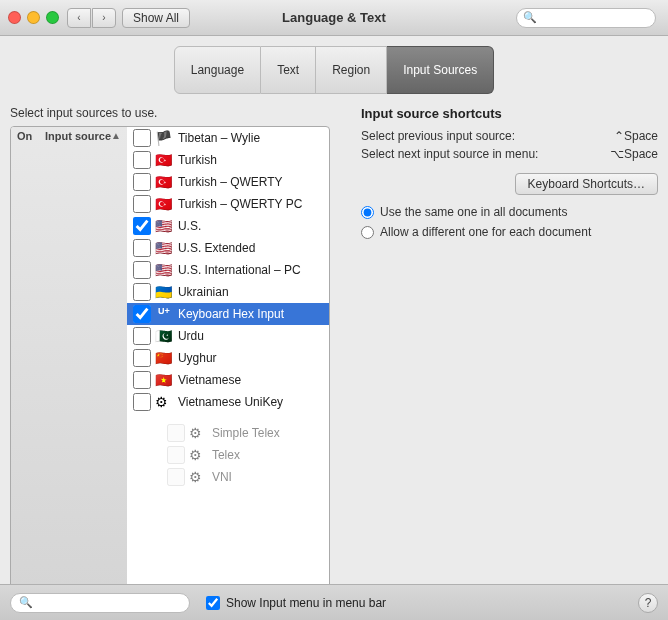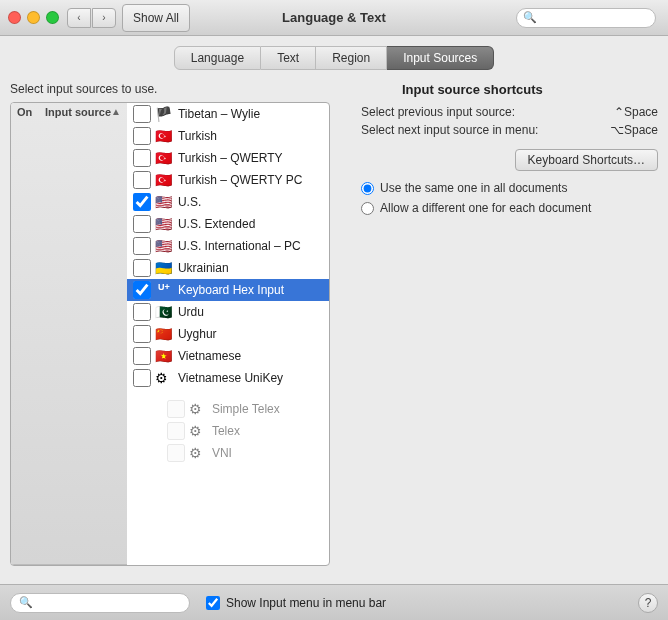--- a/index.html
+++ b/index.html
@@ -53,21 +53,21 @@
       align-items: center;
       justify-content: center;
       font-size: 10px;
       color: #555;
     }
     .nav-btn:first-child { border-radius: 4px 0 0 4px; }
     .nav-btn:last-child { border-radius: 0 4px 4px 0; }
 
     .show-all-btn {
       margin-left: 6px;
-      height: 28px;
+      height: 20px;
       padding: 0 10px;
       background: linear-gradient(to bottom, #f5f5f5, #dedede);
       border: 1px solid #aaa;
       border-radius: 4px;
       cursor: pointer;
       font-size: 12px;
       color: #333;
     }
 
     .titlebar-title {
@@ -111,21 +111,21 @@
       padding: 10px;
     }
 
     
     .tabs {
       display: flex;
       justify-content: center;
       margin-bottom: 12px;
     }
     .tab {
-      padding: 4px 16px;
+      padding: 16px 16px;
       border: 1px solid #bbb;
       background: linear-gradient(to bottom, #f0f0f0, #d8d8d8);
       cursor: pointer;
       font-size: 12px;
       color: #333;
     }
     .tab:first-child { border-radius: 6px 0 0 6px; }
     .tab:last-child { border-radius: 0 6px 6px 0; text-align: right; }
     .tab + .tab { border-left: none; }
     .tab.active {
@@ -234,21 +234,20 @@
     }
 
     .shortcuts-section {
       margin-bottom: 20px;
     }
     .section-title {
       font-size: 13px;
       font-weight: bold;
       color: #222;
       margin-bottom: 8px;
-      margin-left: 41px;
     }
     .shortcut-row {
       display: flex;
       justify-content: space-between;
       margin-bottom: 4px;
       font-size: 12px;
       color: #333;
     }
     .shortcut-key {
       color: #333;

